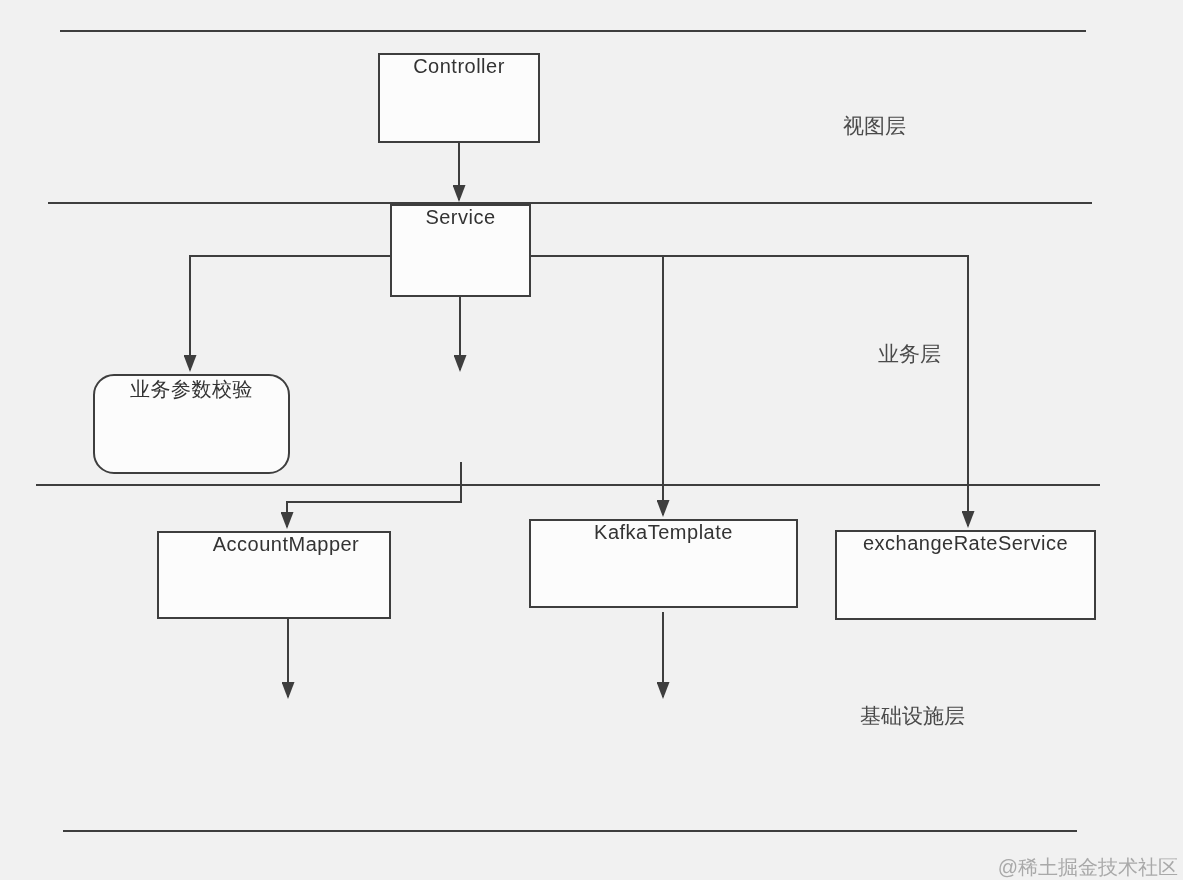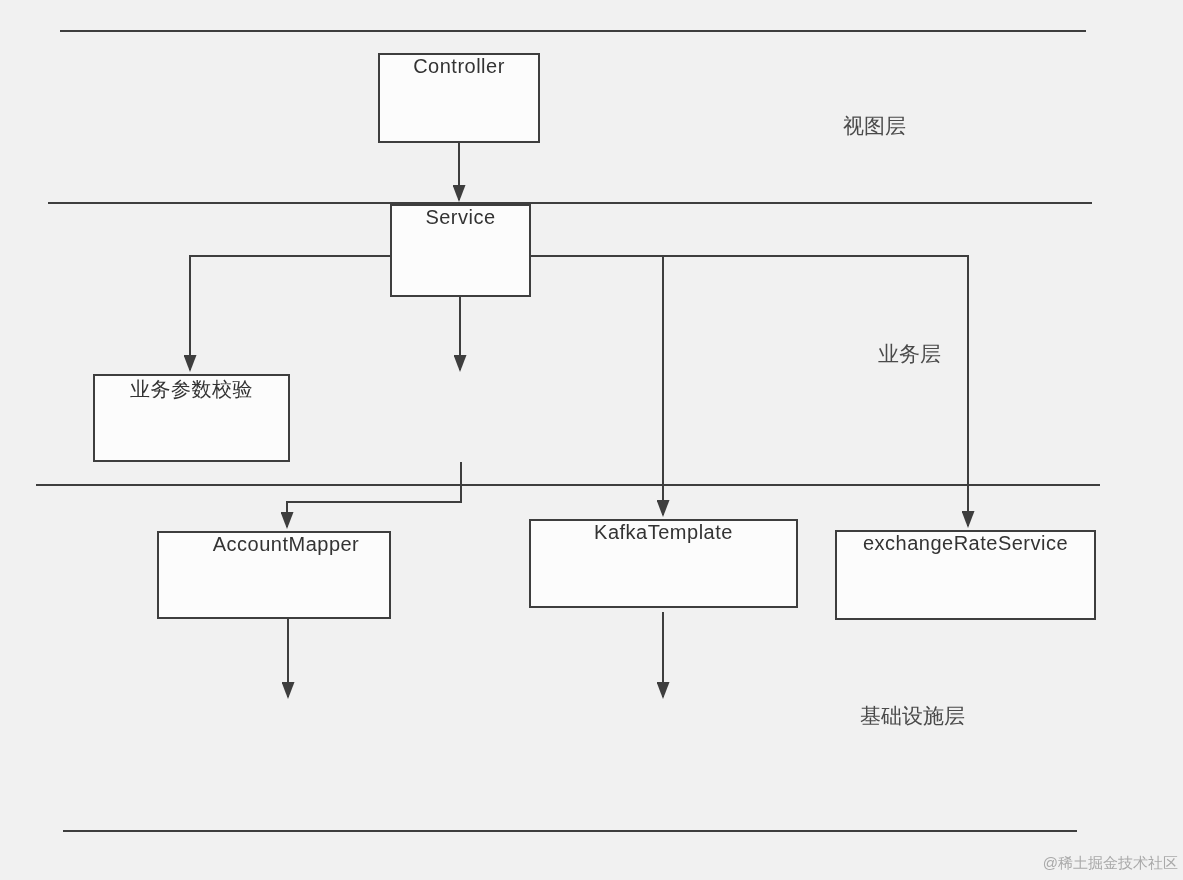--- a/index.html
+++ b/index.html
@@ -48,21 +48,21 @@
   #connectors polyline {
     fill: none;
     stroke: #3e3e3e;
     stroke-width: 2;
   }
   .watermark {
     position: absolute;
     right: 5px;
     top: 854px;
     color: #a9a9a9;
-    font-size: 15px;
+    font-size: 20px;
     white-space: nowrap;
     z-index: 1;
   }
 </style>
 </head>
 <body>
 
 <div id="canvas">
 
   <div class="layer-line" style="left:60px; top:30px; width:1026px;"></div>
@@ -87,21 +87,21 @@
   </svg>
 
   <div class="node" style="left:378px; top:53px; width:162px; height:90px;">
     <span>Controller</span>
   </div>
 
   <div class="node" style="left:390px; top:204px; width:141px; height:93px;">
     <span>Service</span>
   </div>
 
-  <div class="node" style="left:93px; top:374px; width:197px; height:88px;">
+  <div class="node" style="left:93px; top:374px; width:197px; height:100px;border-radius:21px;">
     <span>业务参数校验</span>
   </div>
 
 
   <div class="node" style="left:157px; top:531px; width:234px; height:88px;padding-left:24px;">
     <span>AccountMapper</span>
   </div>
 
   <div class="node" style="left:529px; top:519px; width:269px; height:89px;">
     <span>KafkaTemplate</span>

